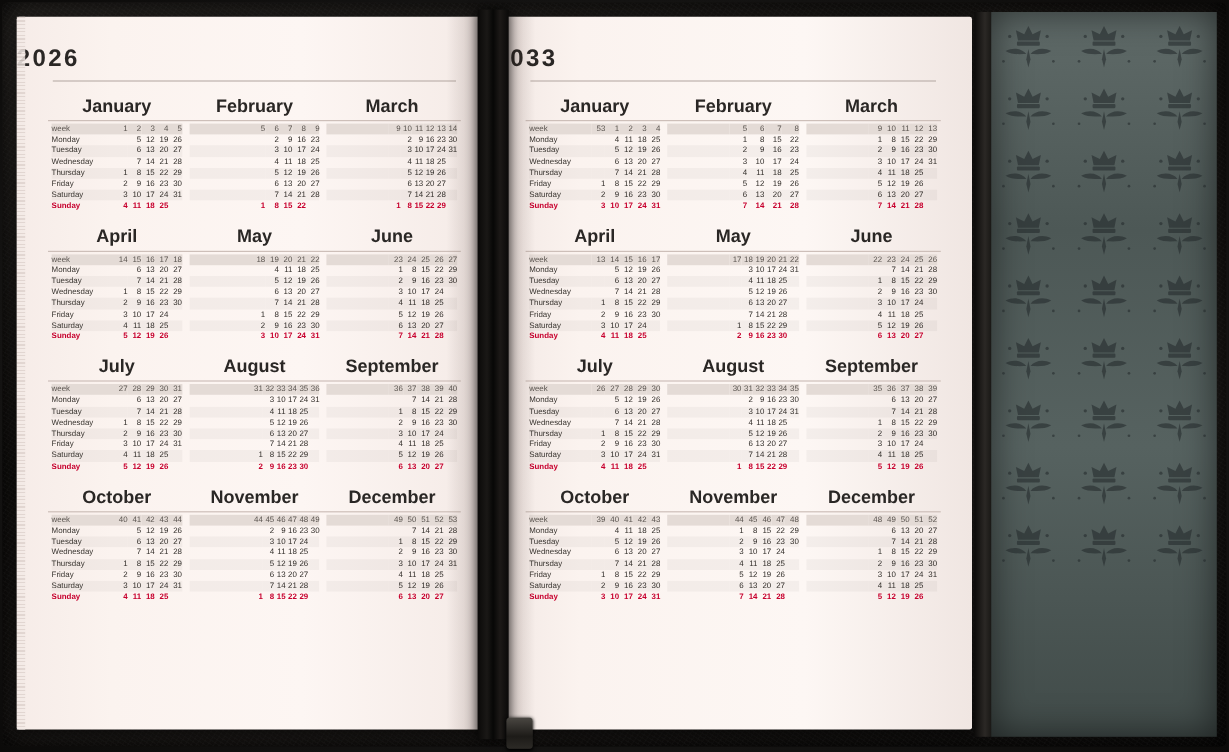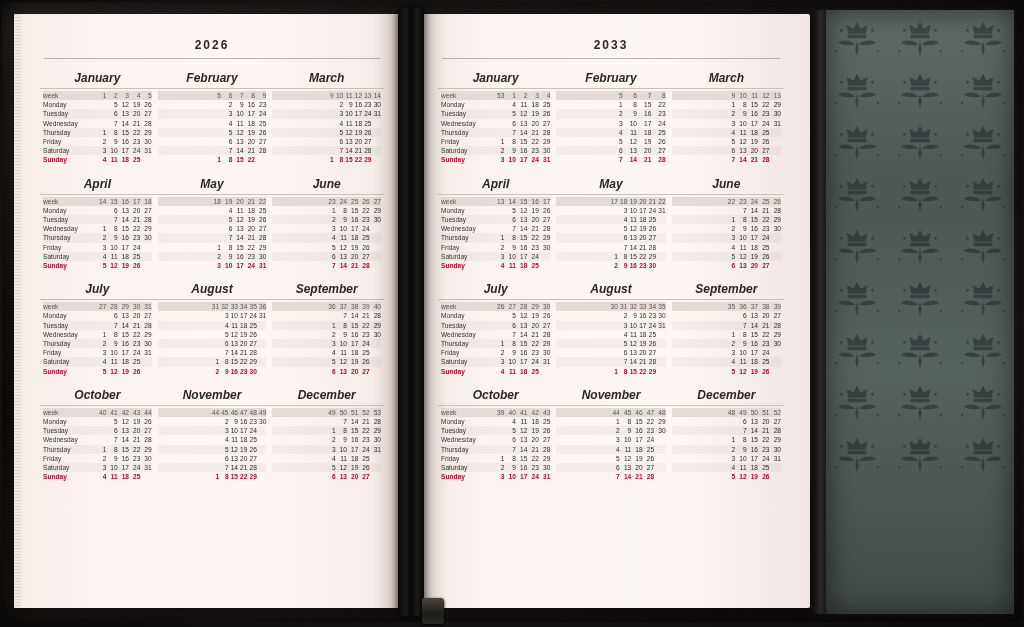--- a/index.html
+++ b/index.html
@@ -69,30 +69,29 @@
     color:#22282a;
   }
   .endpaper-fold{
     position:absolute;left:812px;top:10px;width:16px;height:604px;
     background:linear-gradient(90deg,#0c0b0a,#2b2825 55%,#131210);
   }
 
   
   .cal-wrap{position:absolute;top:0;left:0;right:0;bottom:0;padding:0;}
   .year-title{
-    text-align:center;font-size:12px;letter-spacing:2px;color:#2a2725;
+    text-align:left;font-size:20px;letter-spacing:2px;color:#2a2725;
     font-weight:bold;margin:0;padding-top:24px;
   }
   .title-rule{height:1px;background:#bdb2ad;margin:6px 30px 0 30px;}
   .quarter{margin:12px 26px 0 26px;}
   .q-head{display:flex;}
   .q-head .mname{
-    flex:1;text-align:center;font-size:12px;font-weight:bold;color:#2a2725;
+    flex:1;text-align:center;font-size:15px;font-weight:bold;color:#2a2725;
     padding-bottom:3px;
-    font-style:italic;
   }
   .q-rule{height:1px;background:#cdbfb9;margin-bottom:2px;}
   table.m{border-collapse:collapse;width:100%;table-layout:fixed;}
   table.m td, table.m th{font-size:6.6px;line-height:9.2px;padding:0;}
   .rowlabel{
     width:52px;text-align:left;color:#38342f;font-size:6.6px;
     padding-left:2px;white-space:nowrap;
   }
   .weekrow .rowlabel{color:#5a544f;}
   .weekrow td{color:#5a544f;}

